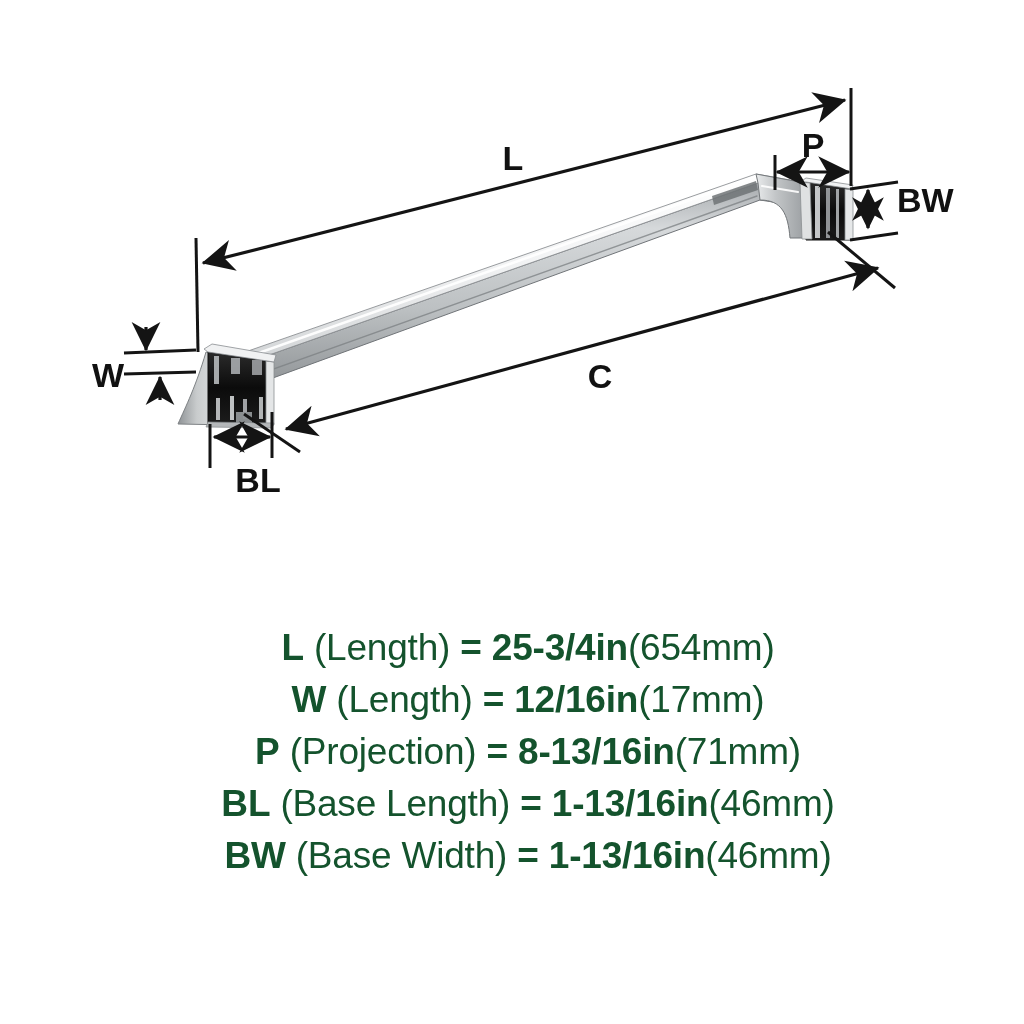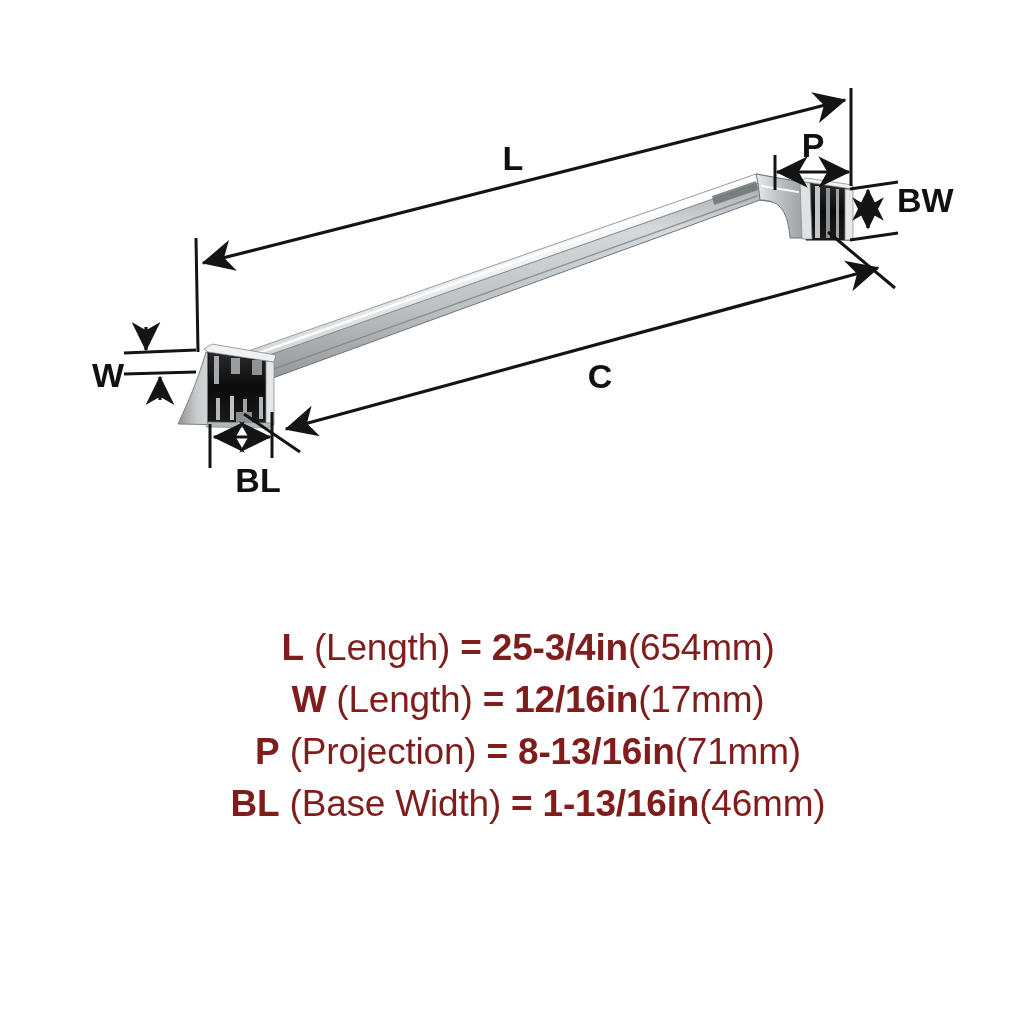--- a/index.html
+++ b/index.html
@@ -38,21 +38,21 @@
     position: absolute;
     left: 0;
     top: 622px;
     width: 1024px;
     text-align: center;
   }
   .spec-line {
     font-size: 37px;
     line-height: 52px;
     white-space: nowrap;
-    color: #7f1d1d;
+    color: #14532d;
     letter-spacing: -0.2px;
     margin-left: 32px;
   }
   .spec-sym {
     font-weight: bold;
   }
   .spec-name {
     font-weight: normal;
   }
   .spec-eq {
@@ -262,20 +262,25 @@
 
     <div class="spec-line">
       <span class="spec-sym">P</span>
       <span class="spec-name">(Projection)</span>
       <span class="spec-eq">=</span> <span class="spec-val">8-13/16in</span><span class="spec-mm">(71mm)</span>
     </div>
 
 
     <div class="spec-line">
       <span class="spec-sym">BL</span>
+      <span class="spec-name">(Base Length)</span>
+      <span class="spec-eq">=</span> <span class="spec-val">1-13/16in</span><span class="spec-mm">(46mm)</span>
+    </div>
+
+    <div class="spec-line">
+      <span class="spec-sym">BW</span>
       <span class="spec-name">(Base Width)</span>
       <span class="spec-eq">=</span> <span class="spec-val">1-13/16in</span><span class="spec-mm">(46mm)</span>
     </div>
 
-
   </div>
 
 </div>
 
 </body></html>

